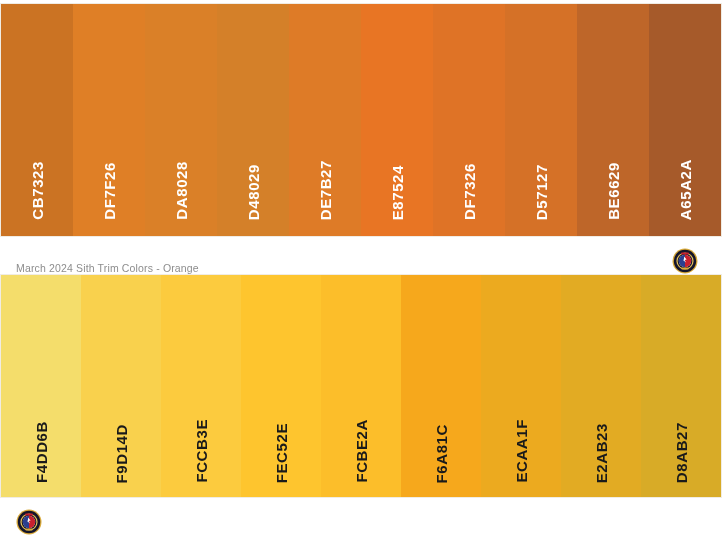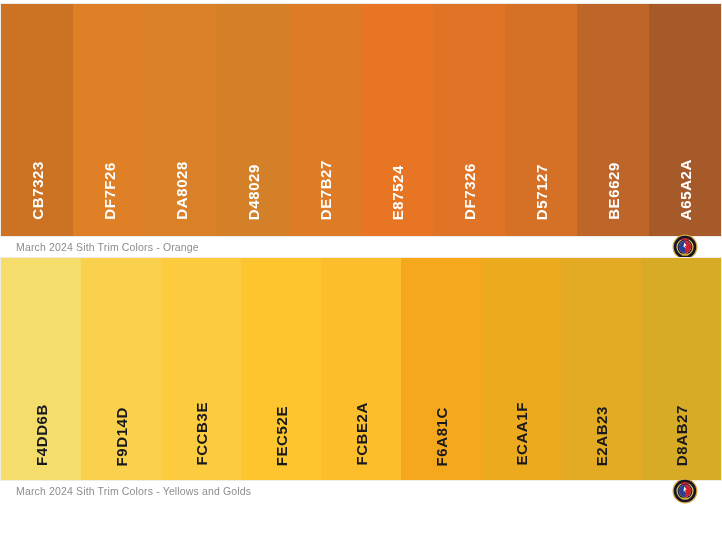--- a/index.html
+++ b/index.html
@@ -58,24 +58,24 @@
 
   #orange-block { height: 234px; }
   #orange-block .swatch-label { margin-bottom: 16px; }
 
   #yellow-block { height: 224px; }
   #yellow-block .swatch-label { margin-bottom: 14px; }
 
   
   .caption-bar {
     position: relative;
-    height: 20px;
+    height: 37px;
     background: #ffffff;
     display: flex;
-    align-items: center;
+    align-items: flex-end;
     padding: 0 10px 0 16px;
     box-sizing: border-box;
   }
   .caption-text {
     font-size: 10.5px;
     color: #8d8d8d;
     letter-spacing: 0.15px;
     flex: 1 1 auto;
     white-space: nowrap;
   }
@@ -179,21 +179,20 @@
         <div class="swatch dark-text" style="background: rgb(226, 171, 35);">
           <span class="swatch-label">E2AB23</span>
         </div>
         <div class="swatch dark-text" style="background: rgb(216, 171, 39);">
           <span class="swatch-label">D8AB27</span>
         </div>
       </div>
   </div>
 
   <div class="caption-bar">
-    <span class="caption-text">March 2024 Sith Trim Colors - Yellows and Golds</span>
     <span class="seal">
       <svg width="26" height="26" viewBox="0 0 26 26">
         <circle cx="13" cy="13" r="12.5" fill="#d8a93a"></circle>
         <circle cx="13" cy="13" r="11.2" fill="#15152a"></circle>
         <circle cx="13" cy="13" r="8.6" fill="#e6c35a"></circle>
         <circle cx="13" cy="13" r="7.4" fill="#15152a"></circle>
         <circle cx="13" cy="13" r="6.2" fill="#ffffff"></circle>
         <path d="M6.8 13 A6.2 6.2 0 0 1 13 6.8 L13 19.2 A6.2 6.2 0 0 1 6.8 13 Z" fill="#2a3f8f"></path>
         <path d="M13 6.8 A6.2 6.2 0 0 1 19.2 13 L13 13 Z" fill="#c8202e"></path>
         <path d="M13 13 L19.2 13 A6.2 6.2 0 0 1 13 19.2 Z" fill="#c8202e"></path>

